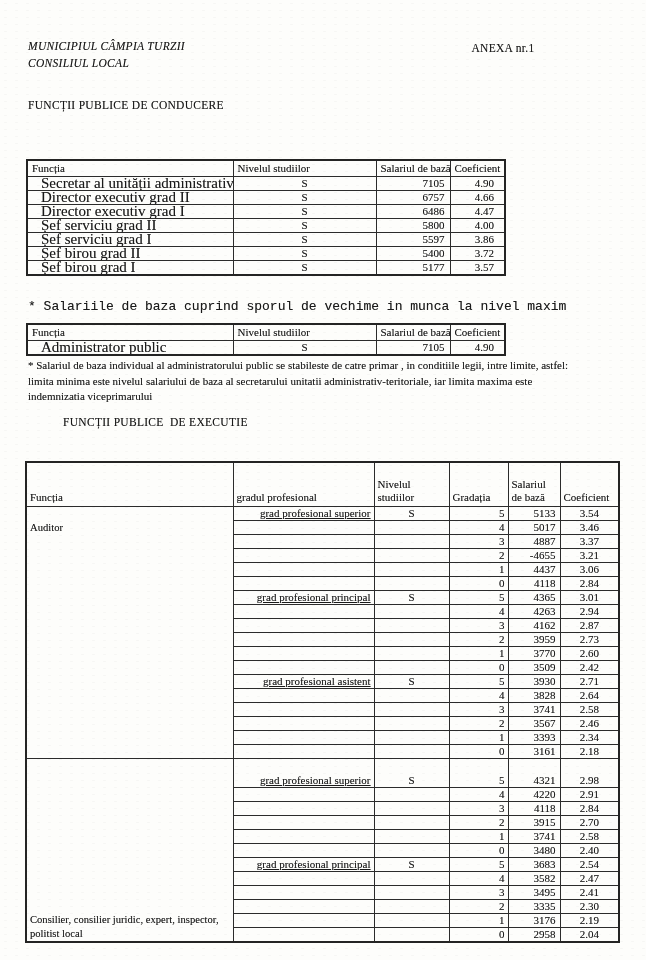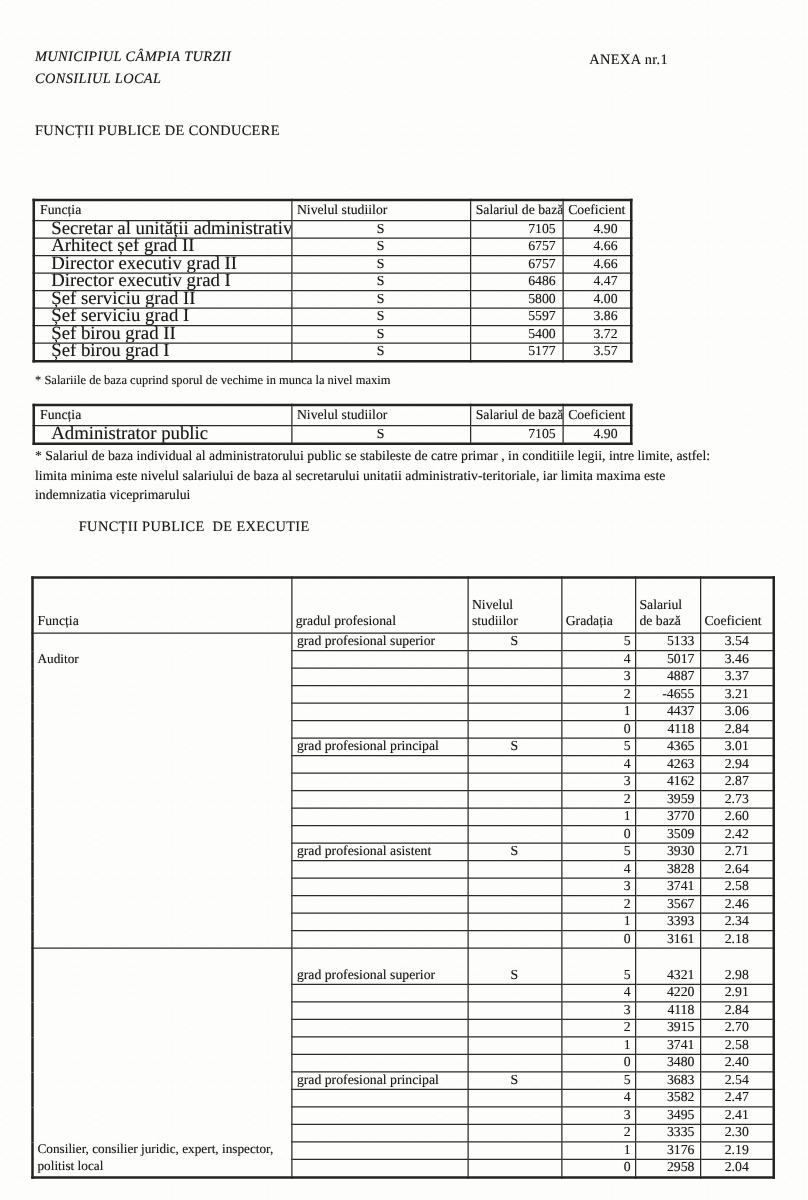--- a/index.html
+++ b/index.html
@@ -25,28 +25,28 @@
   .t1{top:159px;}
   .t2{top:323px;}
   .t1 td,.t2 td{height:13px;line-height:12.5px;}
   .t1 tr.hrow td,.t2 tr.hrow td{height:15px;}
   .t1 td.c0,.t2 td.c0{white-space:nowrap;font-size:15px;padding-left:13px;}
   .ctr{text-align:center;}
   .num{text-align:right;}
   .t1 td.c2,.t2 td.c2{padding-right:5px;padding-left:45px;}
   .t1 td.c3,.t2 td.c3{padding-right:10px;}
   .t1 tr.hrow td,.t2 tr.hrow td{text-align:left;white-space:nowrap;font-size:11px;padding-left:4px;}
-  .note1{left:28px;top:299px;font-size:10px;}
+  .note1{left:28px;top:299px;font-size:13px;font-family:Liberation Mono, monospace;}
   .note2{left:28px;top:358px;width:608px;font-size:11px;line-height:15.6px;}
   .t3{left:25px;top:461px;width:593px;}
   .t3 td{height:13px;line-height:12.5px;}
   .t3 tr.exh td{height:41px;vertical-align:bottom;padding-bottom:2px;text-align:left;font-size:11px;line-height:13px;}
   .t3 tr.tall td{height:27px;vertical-align:bottom;padding-bottom:1px;}
   .t3 td.functia{vertical-align:top;padding-top:14px;text-align:left;font-size:10.6px;line-height:13.5px;margin-top:21px;}
-  .t3 td.grad{text-align:left;white-space:nowrap;padding-left:4px;}
+  .t3 td.grad{text-align:right;white-space:nowrap;padding-left:4px;text-decoration:underline;}
   .t3 td.g{padding-right:3px;}
   .t3 td.s{padding-right:4px;}
   .t3 td.c{padding-right:19px;}
 </style>
 </head>
 <body>
 
 <div class="page">
 
   <div class="abs hdr-left">
@@ -72,26 +72,20 @@
           <td class="c0">Funcția</td>
           <td class="c1">Nivelul studiilor</td>
           <td class="c2">Salariul de bază</td>
           <td class="c3">Coeficient</td>
         </tr>
         <tr>
           <td class="c0">Secretar al unității administrativ teritoriale</td>
           <td class="c1 ctr">S</td>
           <td class="c2 num">7105</td>
           <td class="c3 num">4.90</td>
-        </tr>
-        <tr>
-          <td class="c0">Arhitect șef grad II</td>
-          <td class="c1 ctr">S</td>
-          <td class="c2 num">6757</td>
-          <td class="c3 num">4.66</td>
         </tr>
         <tr>
           <td class="c0">Director executiv grad II</td>
           <td class="c1 ctr">S</td>
           <td class="c2 num">6757</td>
           <td class="c3 num">4.66</td>
         </tr>
         <tr>
           <td class="c0">Director executiv grad I</td>
           <td class="c1 ctr">S</td>

